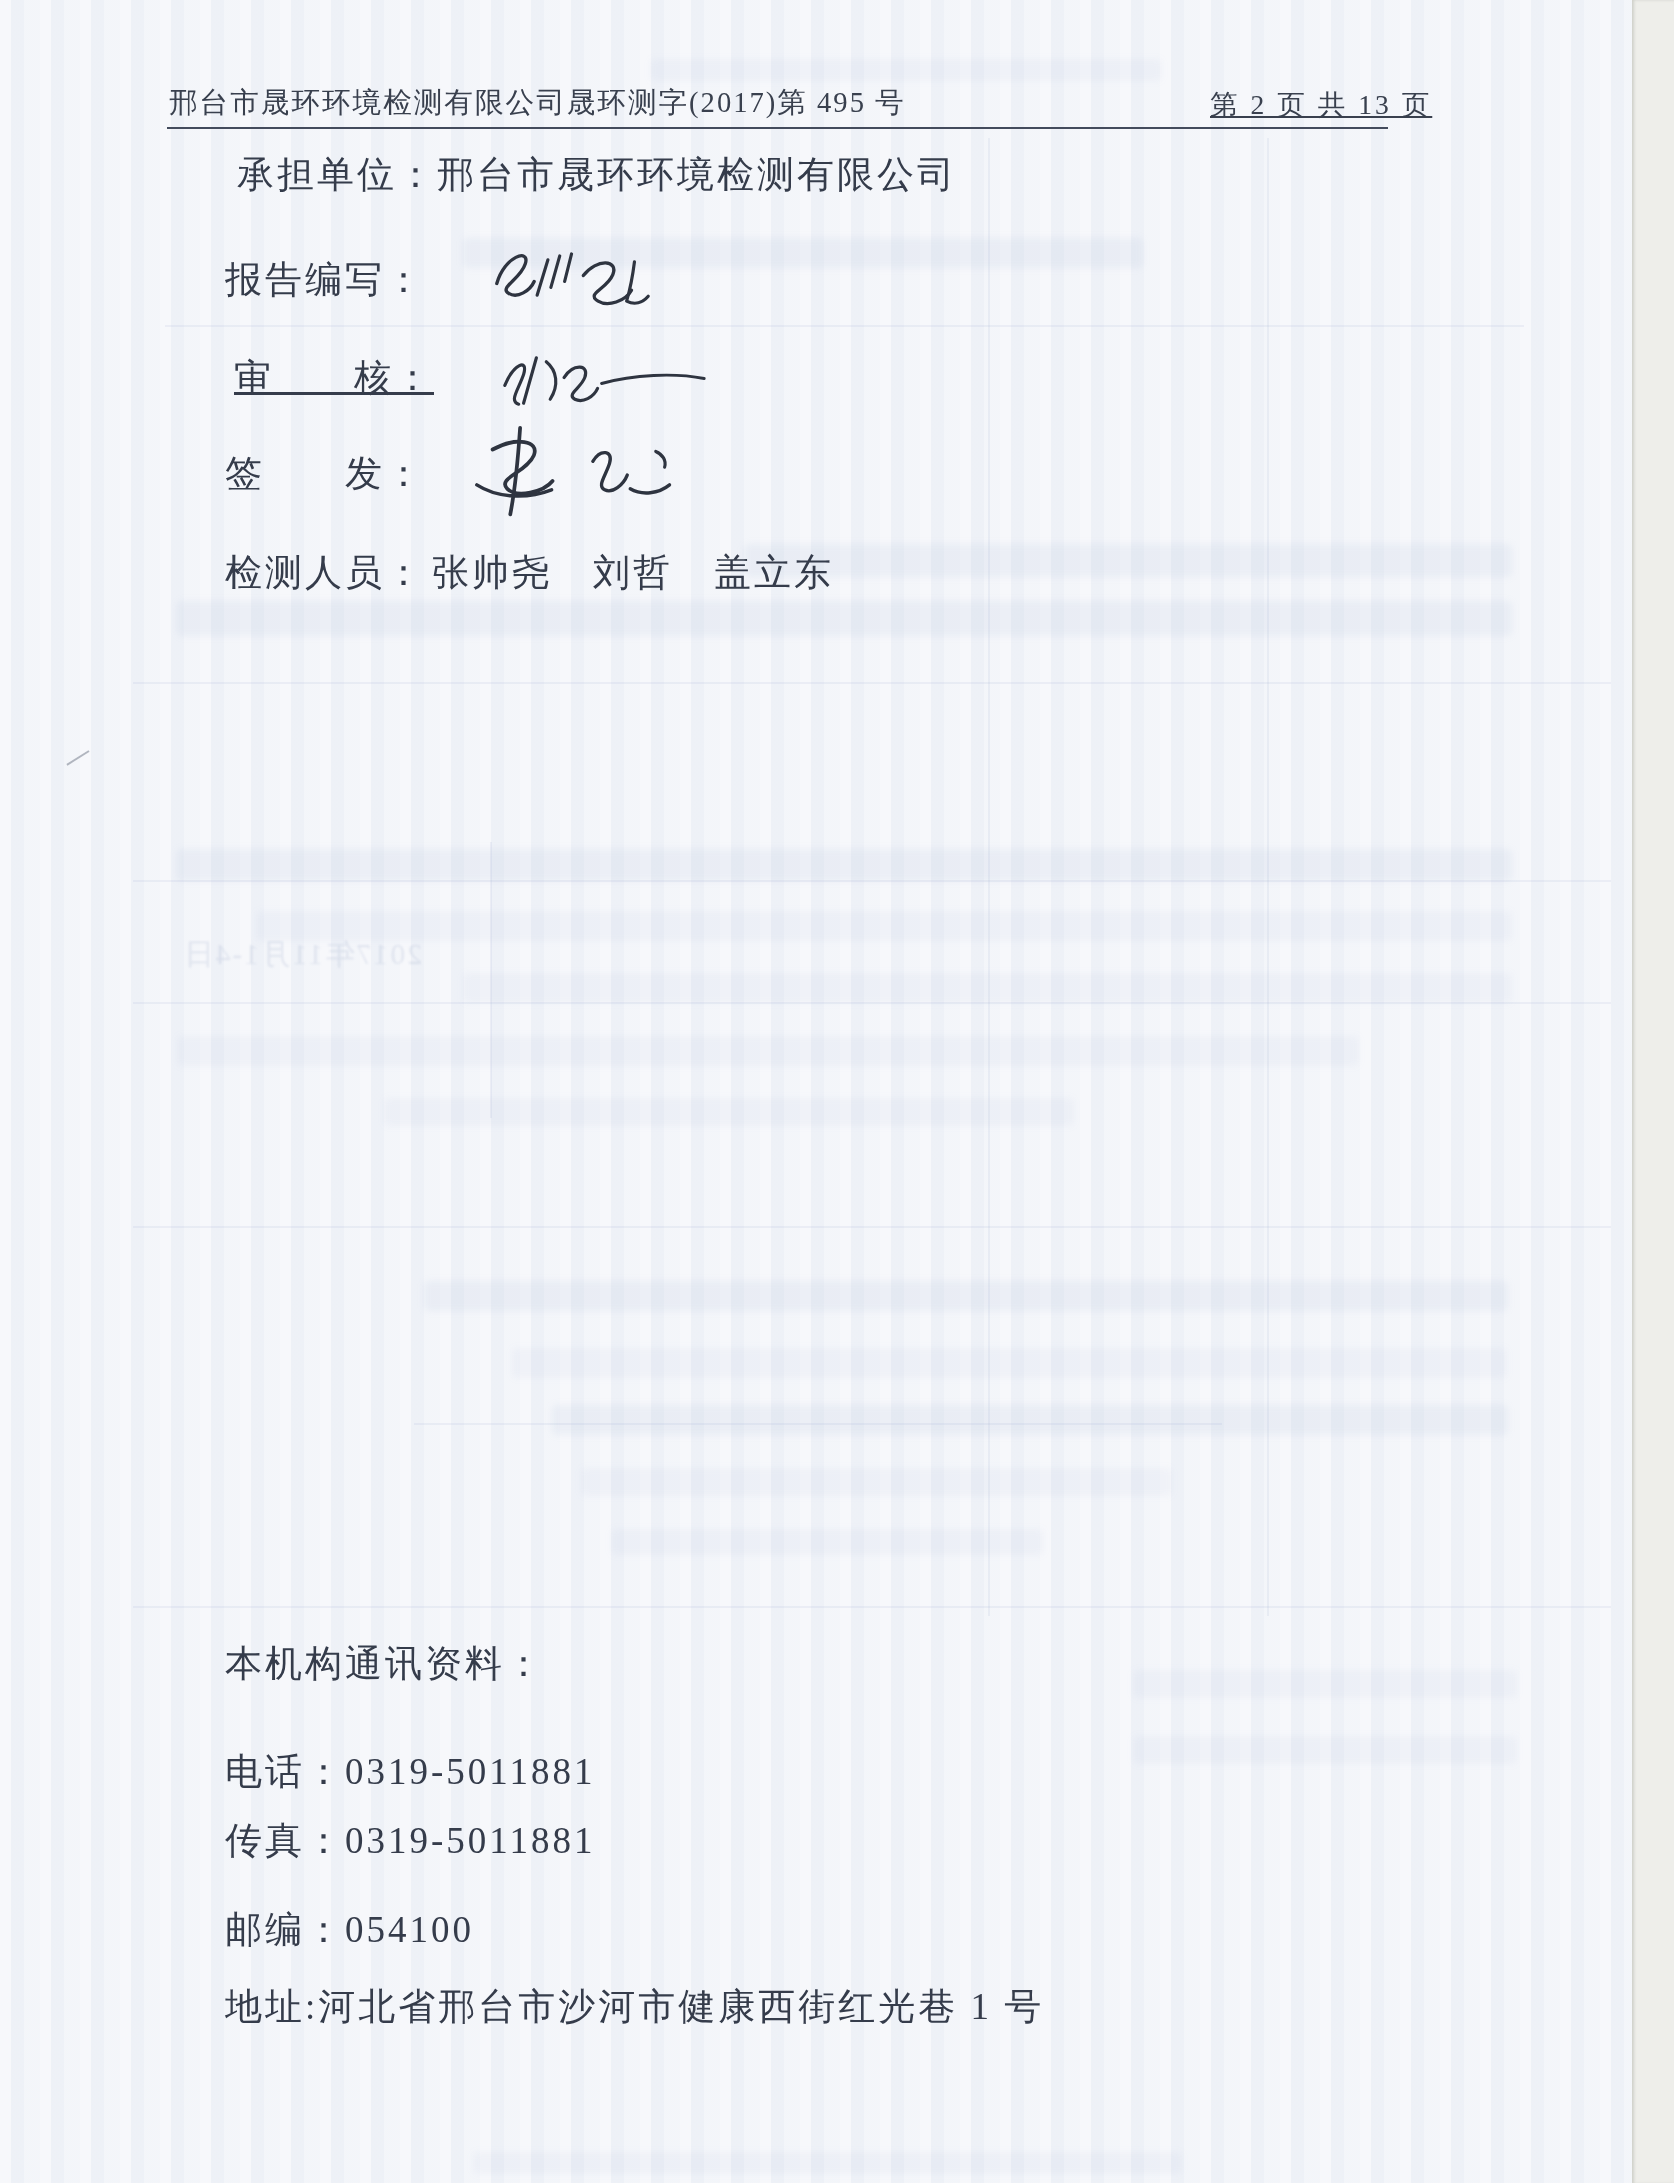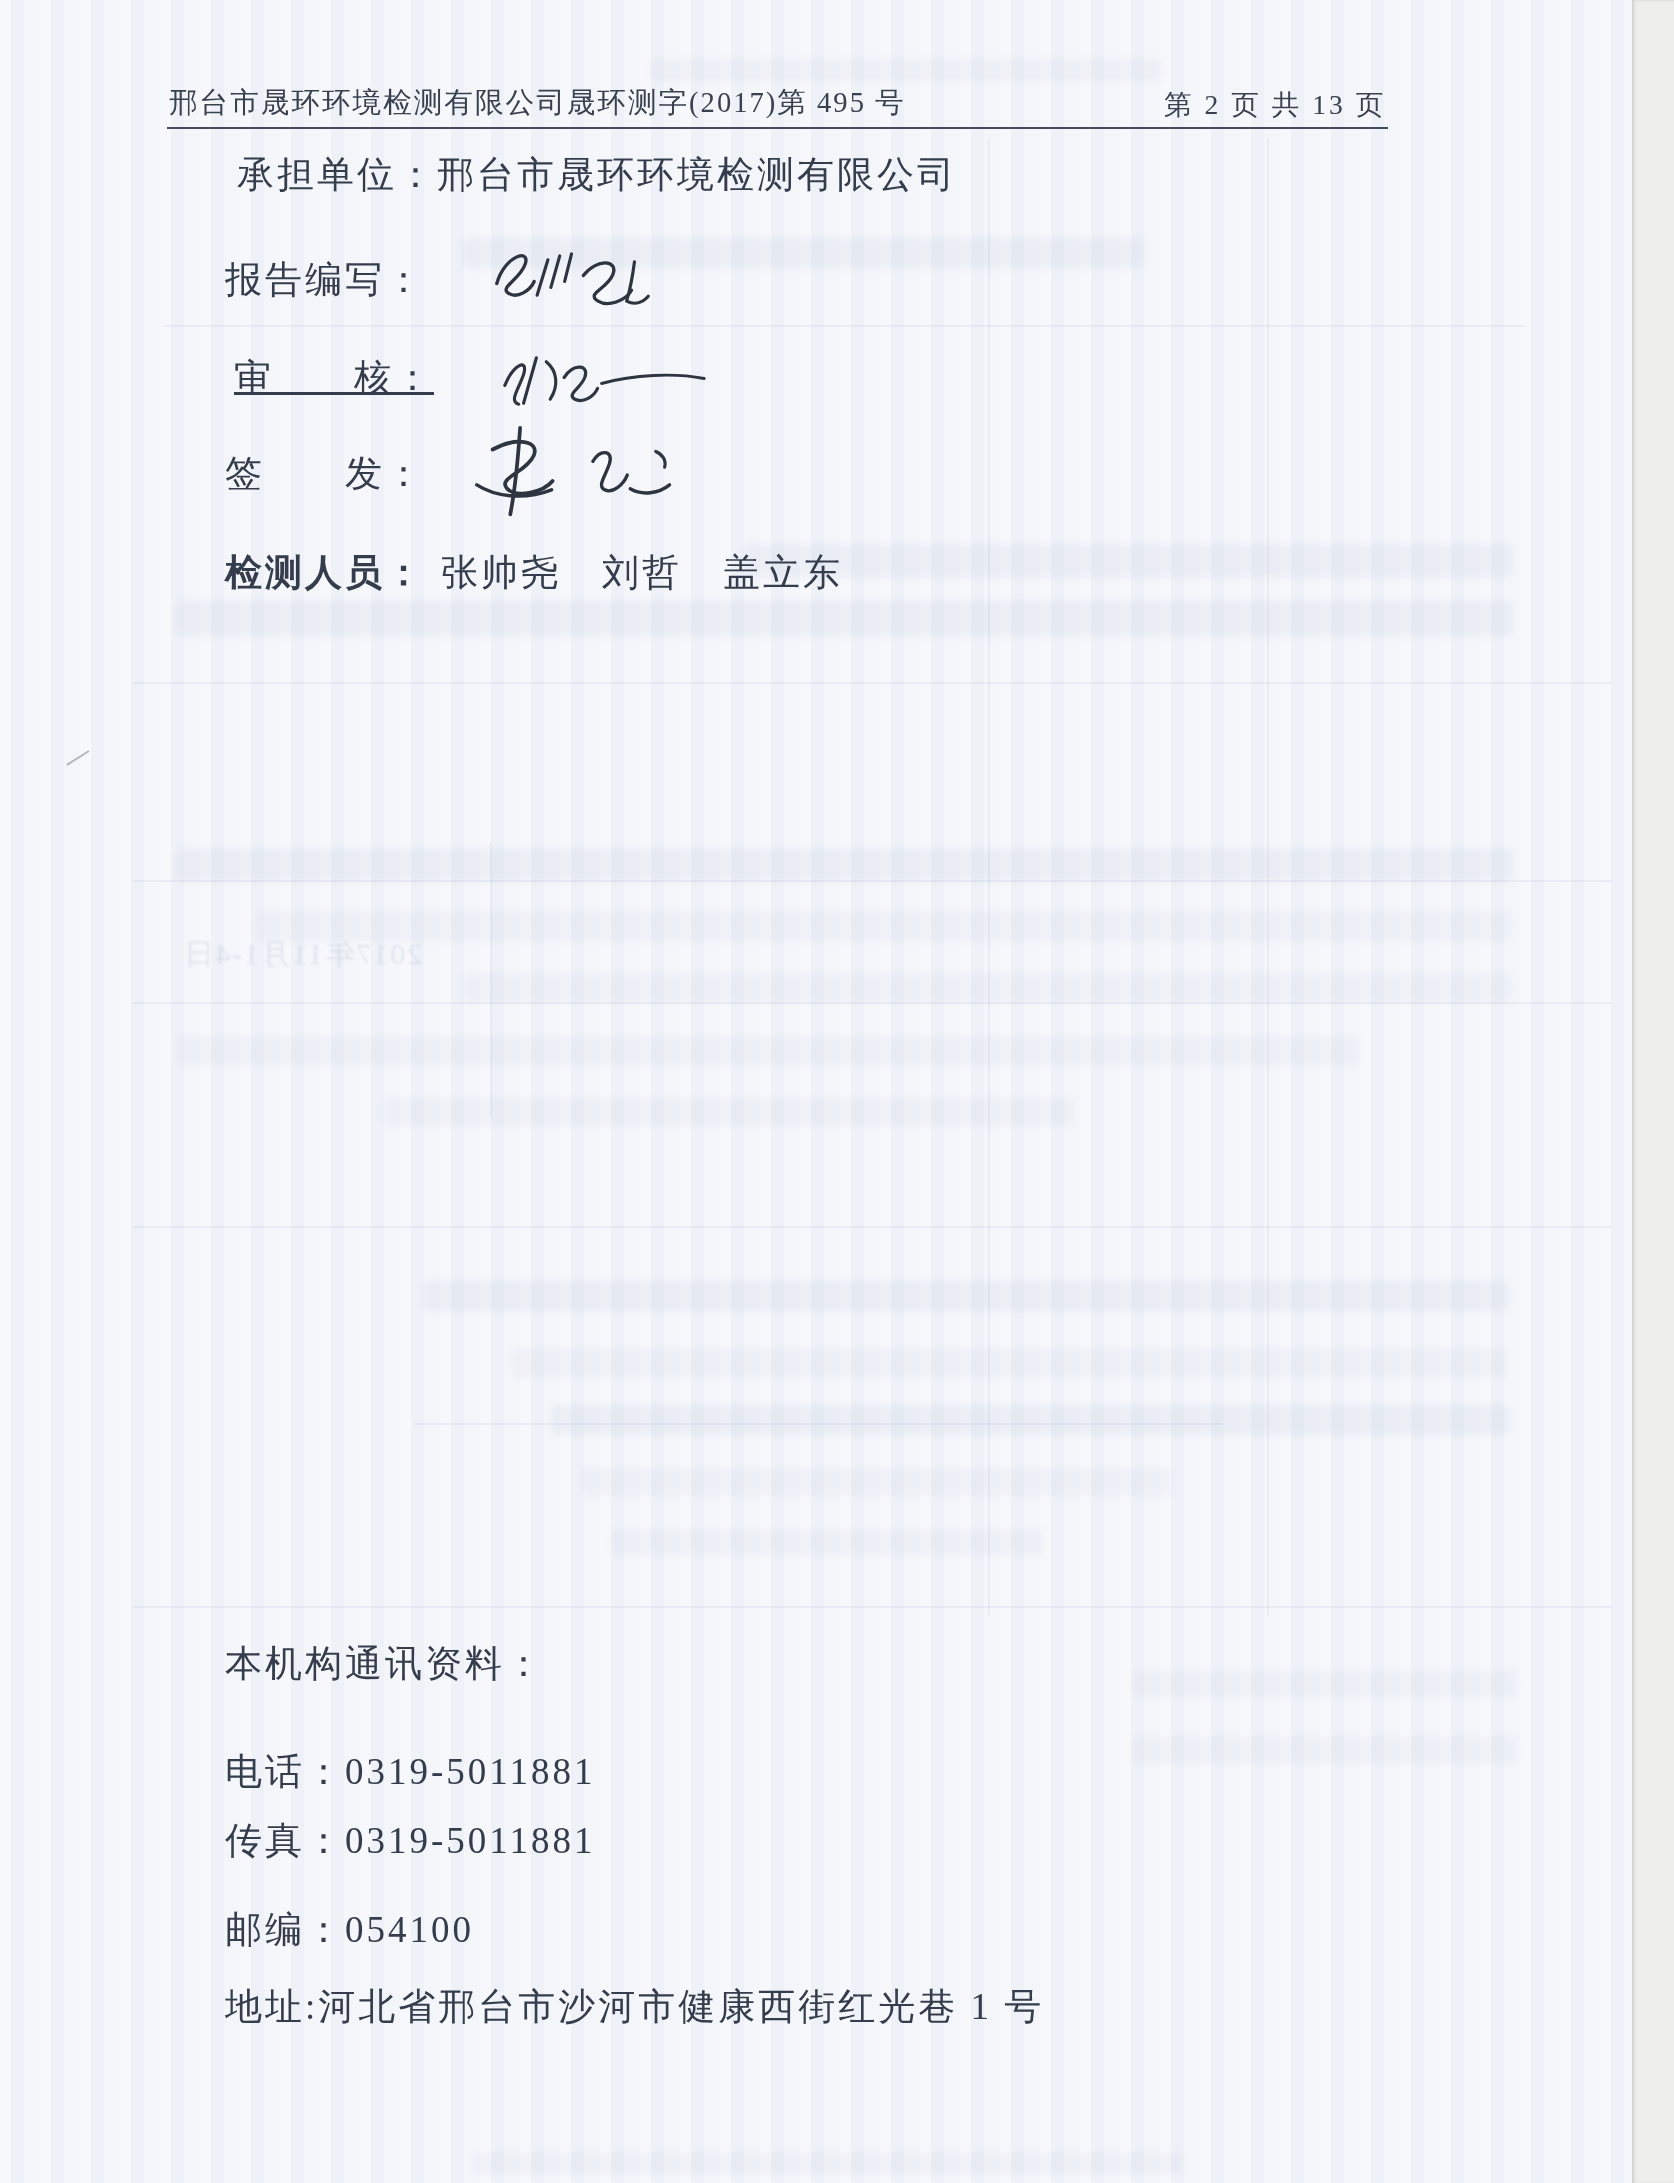--- a/index.html
+++ b/index.html
@@ -22,21 +22,21 @@
   .edge-strip {
     position: absolute; top: 0; right: 0; width: 43px; height: 100%;
     background: #eeeeea;
     box-shadow: inset 2px 0 3px rgba(170,172,165,0.45);
   }
   .txt { position: absolute; white-space: nowrap; line-height: 1.15; }
   .header-doc {
     top: 87px; left: 169px; font-size: 28.6px; letter-spacing: 2px; color: #39404e;
   }
   .header-page {
-    top: 89px; left: 1164px; font-size: 27.6px; letter-spacing: 3px; color: #39404e;
+    top: 89px; left: 1210px; font-size: 27.6px; letter-spacing: 3px; color: #39404e; text-decoration: underline;
   }
   .header-rule {
     position: absolute; top: 127px; left: 167px; width: 1221px; height: 2px;
     background: #434b5c;
   }
   .bodyline { font-size: 37px; letter-spacing: 3px; color: #353c4b; }
   .l-undertaker { top: 154px; left: 221px; margin-left: 16px; }
   .l-writer     { top: 259px; left: 225px; }
   .l-reviewer   { top: 357px; left: 234px; text-decoration: underline; }
   .l-issuer     { top: 453px; left: 225px; }
@@ -142,21 +142,21 @@
   <div class="txt bodyline l-issuer"><span>签　　发：</span></div>
   <svg class="sig sig-issuer" width="246" height="116" viewBox="0 0 250 118">
     <path d="M32,30 c24,-13 48,-9 42,6 c-7,17 -38,23 -27,34 c10,10 37,3 46,-8" stroke-width="3.8"></path>
     <path d="M60,8 c-2,30 -5,62 -10,88" stroke-width="3.8"></path>
     <path d="M16,66 c20,13 50,15 76,5" stroke-width="3.6"></path>
     <path d="M134,42 c8,-13 21,-11 17,2 c-4,13 -13,23 -5,27 c8,4 19,-5 23,-15" stroke-width="3.4"></path>
     <path d="M172,70 c12,7 29,5 40,-4" stroke-width="3.4"></path>
     <path d="M198,32 c7,3 11,9 9,16" stroke-width="3.2"></path>
   </svg>
 
-  <div class="txt bodyline l-staff"><span style="margin-right:16px;font-weight:bold;">检测人员：</span><span class="staff-name">张帅尧</span><span class="staff-name">刘哲</span><span class="staff-name">盖立东</span></div>
+  <div class="txt bodyline l-staff"><span style="margin-right:7px;">检测人员：</span><span class="staff-name">张帅尧</span><span class="staff-name">刘哲</span><span class="staff-name">盖立东</span></div>
 
   <div class="txt contactline l-contact-title">本机构通讯资料：</div>
   <div class="txt contactline l-phone"><span>电话：</span><span>0319-5011881</span></div>
   <div class="txt contactline l-fax"><span>传真：</span><span>0319-5011881</span></div>
   <div class="txt contactline l-zip"><span>邮编：</span><span>054100</span></div>
   <div class="txt contactline l-addr"><span>地址:</span><span>河北省邢台市沙河市健康西街红光巷 1 号</span></div>
 
   <div class="edge-strip"></div>
 </div>
 

